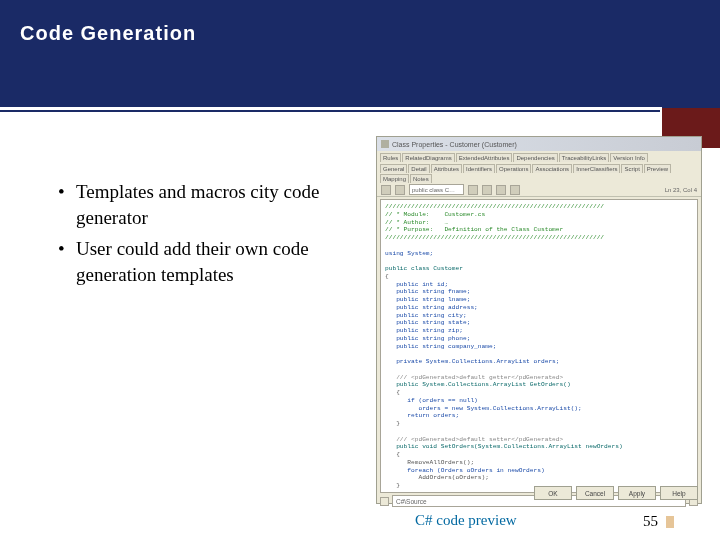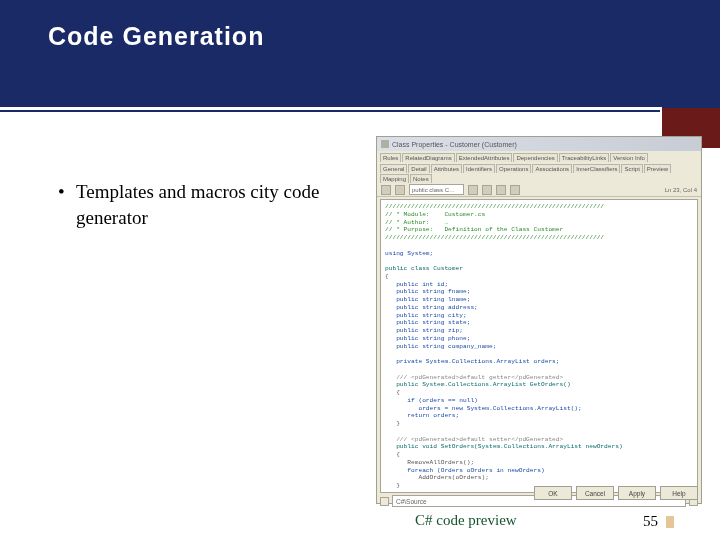--- a/index.html
+++ b/index.html
@@ -33,25 +33,24 @@
   .band-red {
     position: absolute;
     left: 662px; top: 108px;
     width: 58px; height: 40px;
     background: #6b1a1a;
   }
   .title-text {
     position: absolute;
     left: 20px; top: 22px;
     font-family: "SimHei", "Arial Black", sans-serif;
-    font-size: 25px;
+    font-size: 20px;
     font-weight: bold;
     color: #ffffff;
     letter-spacing: 1px;
-    margin-left: 28px;
   }
   .band-white-sep {
     position: absolute;
     left: 0; top: 107px;
     width: 662px; height: 3px;
     background: #ffffff;
   }
   .band-line {
     position: absolute;
     left: 0; top: 110px;
@@ -193,21 +192,21 @@
     font-size: 6.5px;
     text-align: center;
     line-height: 13px;
     color: #444;
   }
   .caption {
     position: absolute;
     left: 415px;
     top: 512px;
     font-size: 15px;
-    color: #14532d;
+    color: #0369a1;
   }
   .page-num {
     position: absolute;
     right: 62px;
     bottom: 10px;
     font-size: 15px;
     color: #000;
     text-align: center;
   }
   .corner-dot {
@@ -225,20 +224,21 @@
   <div class="band-navy-top"></div>
   <div class="band-navy-right"></div>
   <div class="band-red"></div>
   <div class="band-white-sep"></div>
   <div class="band-line"></div>
   <div class="title-text">Code Generation</div>
 </div>
 
 <ul class="bullets">
   <li>Templates and macros city code generator</li>
+  <li>User could add their own code generation templates</li>
 </ul>
 
 <div class="screenshot">
   <div class="ss-titlebar">
     <div class="icon"></div>
     <span>Class Properties - Customer (Customer)</span>
   </div>
   <div class="ss-tabs-row">
     <span class="ss-tab">Rules</span>
     <span class="ss-tab">RelatedDiagrams</span>

